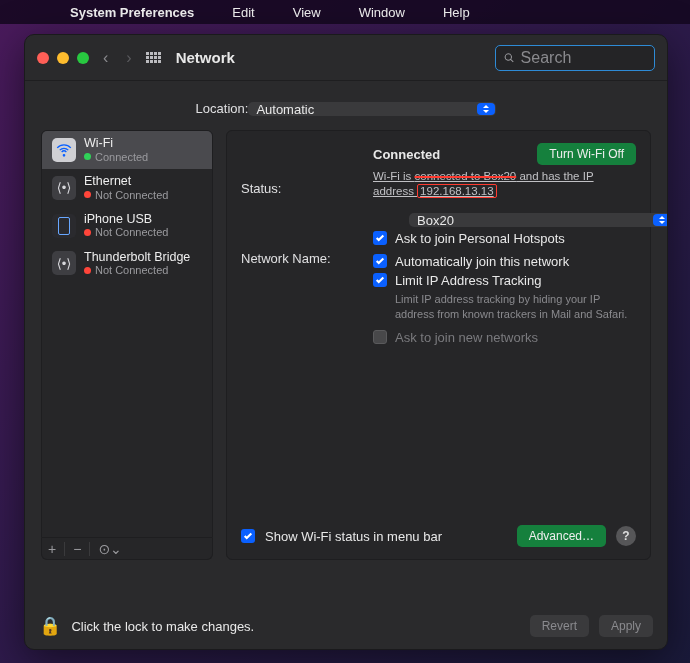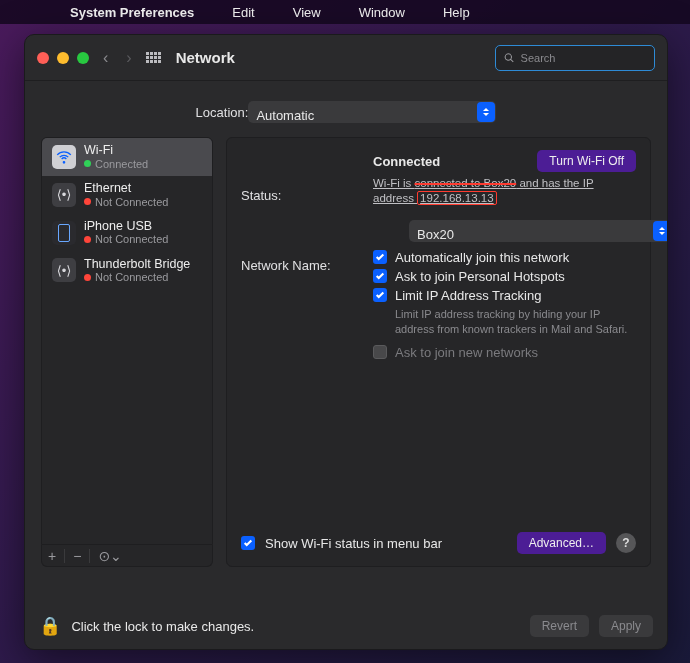--- a/index.html
+++ b/index.html
@@ -18,27 +18,27 @@
   .toolbar { height: 46px; display: flex; align-items: center; padding: 0 12px; gap: 10px; border-bottom: 1px solid #1e1e20; }
   .traffic { display: flex; gap: 8px; }
   .dot { width: 12px; height: 12px; border-radius: 50%; }
   .dot.red { background: #ff5f57; } .dot.yellow { background: #febc2e; } .dot.green { background: #28c840; }
   .navarrow { color: #8a8a8e; font-size: 16px; padding: 0 4px; }
   .grid-icon { color: #bcbcc0; display: flex; flex-wrap: wrap; width: 16px; height: 16px; gap: 1px; align-content: center; justify-content: center; }
   .grid-icon i { width: 3px; height: 3px; background: #bcbcc0; display: block; }
   .title { font-weight: 700; font-size: 15px; margin-left: 4px; }
   .search { margin-left: auto; width: 160px; height: 26px; border: 1.5px solid #2e8bd6; border-radius: 5px; background: #242426; display: flex; align-items: center; padding: 0 8px; gap: 6px; }
   .search svg { width: 12px; height: 12px; fill: #9a9a9e; }
-  .search input { background: transparent; border: none; color: #22c55e; outline: none; width: 100%; font-size: 11px; }
+  .search input { background: transparent; border: none; color: #22c55e; outline: none; width: 100%; font-size: 16px; }
   .search input::placeholder { color: #8a8a8e; }
 
   
   .location-row { display: flex; justify-content: center; align-items: center; padding: 20px 0 14px; }
   .label-right { text-align: right; color: #e0e0e2; }
-  .popup { background: #3a3a3c; border-radius: 5px; height: 22px; display: flex; align-items: flex-end; padding: 0 8px; position: relative; color: #e8e8e8; }
+  .popup { background: #3a3a3c; border-radius: 5px; height: 14px; display: flex; align-items: flex-start; padding: 0 8px; position: relative; color: #e8e8e8; }
   .popup .arrows { position: absolute; right: 1px; top: 1px; bottom: 1px; width: 18px; background: #0a60ff; border-radius: 4px; display: flex; flex-direction: column; align-items: center; justify-content: center; }
   .popup .arrows::before { content: ""; border: 3px solid transparent; border-bottom-color: #fff; margin-bottom: 1px; }
   .popup .arrows::after { content: ""; border: 3px solid transparent; border-top-color: #fff; margin-top: 1px; }
 
   
   .main { display: flex; padding: 0 16px 0 16px; gap: 13px; }
 
   
   .sidebar { width: 172px; display: flex; flex-direction: column; }
   .sblist { flex: 1; background: #262628; border: 1px solid #1e1e20; border-radius: 6px 6px 0 0; overflow: hidden; height: 408px; }
@@ -55,21 +55,21 @@
   .sidebar-footer span { font-size: 14px; line-height: 1; }
   .sidebar-footer .sep { width: 1px; height: 14px; background: #3a3a3c; }
 
   
   .panel { flex: 1; background: #262628; border: 1px solid #1e1e20; border-radius: 6px; padding: 12px 14px; height: 430px; position: relative; }
   .row { display: flex; gap: 12px; margin-bottom: 6px; }
   .rowlabel { width: 120px; text-align: left; font-size: 13px; color: #e0e0e2; padding-top: 2px; margin-top: 36px; }
   .rowval { flex: 1; }
   .statusline { display: flex; align-items: center; gap: 12px; }
   .statusline .val { font-weight: 700; }
-  .btn { background: #4c1d95; color: #eee; border: none; border-radius: 5px; height: 22px; padding: 0 12px; font-size: 12px; display: inline-flex; align-items: center; }
+  .btn { background: #15803d; color: #eee; border: none; border-radius: 5px; height: 22px; padding: 0 12px; font-size: 12px; display: inline-flex; align-items: center; }
   .statusdesc { color: #c0c0c4; font-size: 11.5px; margin-top: 4px; line-height: 1.3; text-decoration: underline; }
   .red-underline { text-decoration: line-through; text-decoration-color: #ff3b30; text-decoration-thickness: 1.5px; }
   .red-box { border: 1.5px solid #ff3b30; padding: 0 2px; border-radius: 2px; }
 
   .netname-popup { width: 100%; margin-left: 36px; }
 
   .check-row { display: flex; align-items: center; gap: 8px; margin: 4px 0; }
   .chk { width: 14px; height: 14px; border-radius: 3px; display: flex; align-items: center; justify-content: center; }
   .chk.on { background: #0a60ff; }
   .chk.off { background: #48484a; border: 1px solid #5a5a5c; }
@@ -213,35 +213,35 @@
         </div>
       </div>
 
       <div class="row" style="margin-top:14px">
         <div class="rowlabel">Network Name:</div>
         <div class="rowval">
           <div class="popup netname-popup">
             <span>Box20</span>
             <span class="arrows"></span>
           </div>
+          <div class="check-row">
+            <span class="chk on">
+                <svg viewBox="0 0 12 12">
+                  <path d="M2 6l2.5 2.5L10 3"></path>
+                </svg>
+              </span>
+            <span>Ask to join Personal Hotspots</span>
+          </div>
           <div class="check-row" style="margin-top:8px">
             <span class="chk on">
                 <svg viewBox="0 0 12 12">
                   <path d="M2 6l2.5 2.5L10 3"></path>
                 </svg>
               </span>
             <span>Automatically join this network</span>
-          </div>
-          <div class="check-row">
-            <span class="chk on">
-                <svg viewBox="0 0 12 12">
-                  <path d="M2 6l2.5 2.5L10 3"></path>
-                </svg>
-              </span>
-            <span>Ask to join Personal Hotspots</span>
           </div>
           <div class="check-row">
             <span class="chk on">
                 <svg viewBox="0 0 12 12">
                   <path d="M2 6l2.5 2.5L10 3"></path>
                 </svg>
               </span>
             <span>Limit IP Address Tracking</span>
           </div>
           <div class="desc">Limit IP address tracking by hiding your IP address from known trackers in Mail and Safari.</div>

